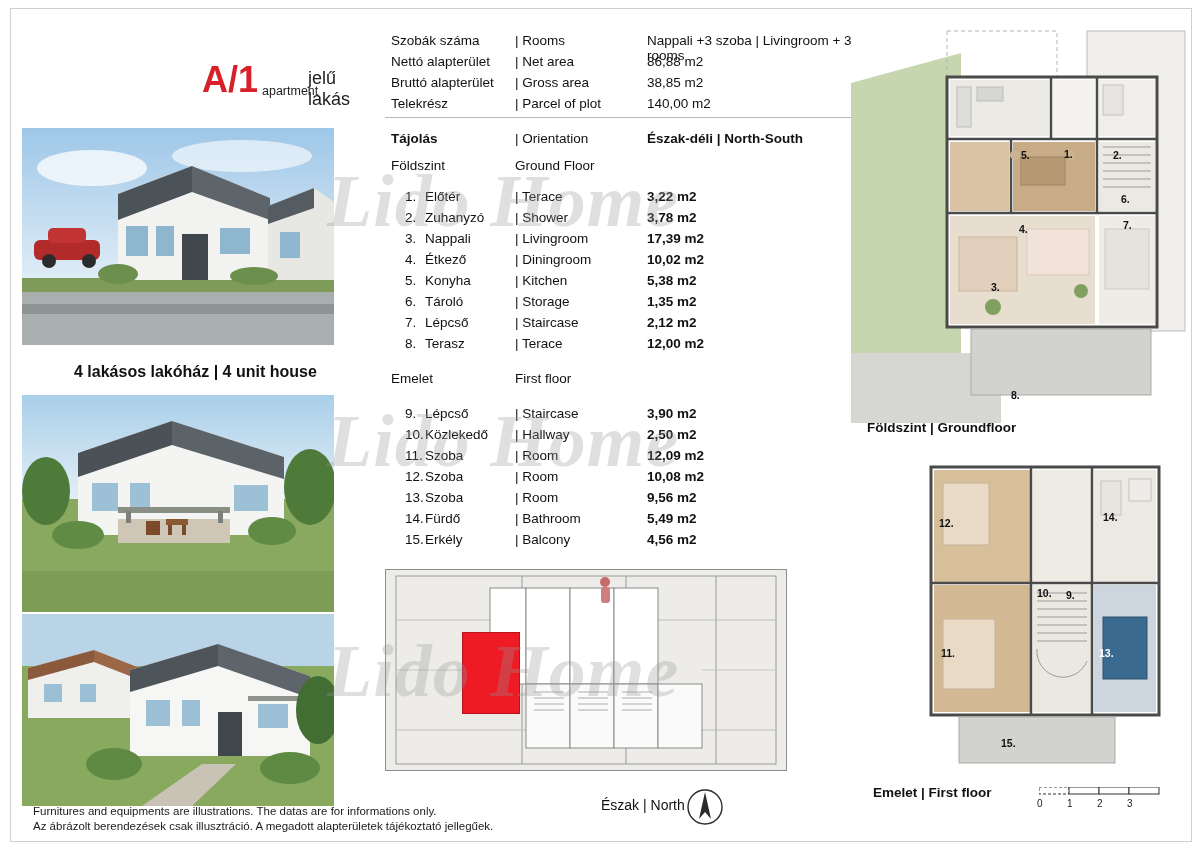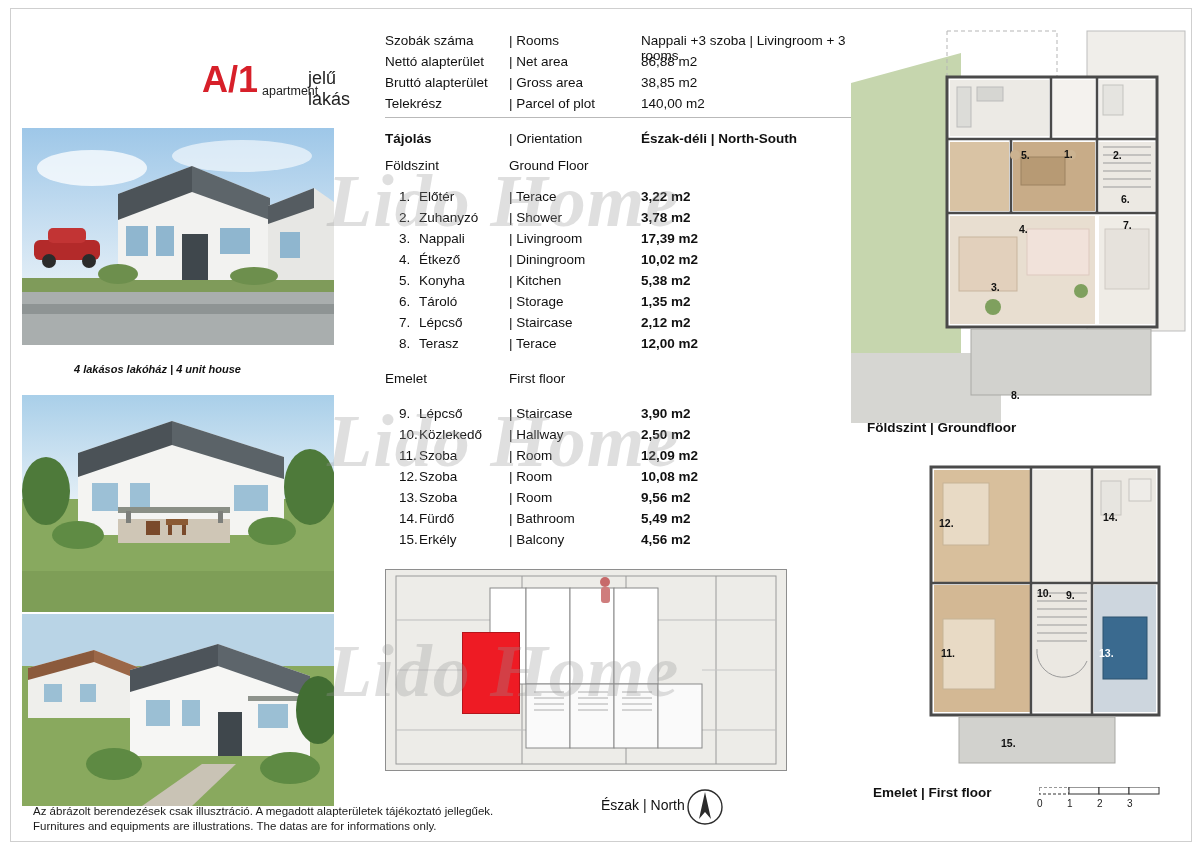--- a/index.html
+++ b/index.html
@@ -28,31 +28,31 @@
   .apt-sub1{position:absolute;left:240px;top:50px;font-size:18px;color:#222;padding-left:46px;}
   .apt-sub2{position:absolute;left:240px;top:66px;font-size:12.5px;color:#222;}
 
   .photo{position:absolute;overflow:hidden;}
   .ph1{left:0;top:110px;width:312px;height:217px;}
   .ph2{left:0;top:377px;width:312px;height:217px;}
   .ph3{left:0;top:596px;width:312px;height:192px;}
 
   .house-label{
     position:absolute;left:52px;top:345px;width:280px;
-    font-size:11px;font-weight:bold;color:#111;font-style:italic;
+    font-size:16px;font-weight:bold;color:#111;
   }
 
   .disclaimer{
     position:absolute;left:11px;top:786px;width:520px;
     font-size:11.5px;color:#1b1b1b;line-height:15px;
   }
 
   
   .spec{position:absolute;left:374px;top:24px;width:470px;}
-  .spec-row{position:relative;height:21px;font-size:13.5px;color:#111;}
+  .spec-row{position:relative;height:21px;font-size:13.5px;color:#111;margin-left:6px;}
   .c1{position:absolute;left:0;top:0;width:122px;}
   .c2{position:absolute;left:124px;top:0;width:115px;}
   .c3{position:absolute;left:256px;top:0;width:226px;}
   .num{position:absolute;left:14px;top:0;width:18px;text-align:left;}
   .nm{position:absolute;left:34px;top:0;}
   .bold{font-weight:bold;}
   .gap6{height:6px;}
   .gap10{height:10px;}
   .gap14{height:14px;}
   .hr-line{
@@ -213,22 +213,22 @@
 
         <ellipse cx="296" cy="96" rx="22" ry="34" fill="#426e33"></ellipse>
         <ellipse cx="92" cy="150" rx="28" ry="16" fill="#5e8a43"></ellipse>
         <ellipse cx="268" cy="154" rx="30" ry="16" fill="#5e8a43"></ellipse>
 
         <polygon points="120,192 180,150 214,150 170,192" fill="#c9c3b5"></polygon>
       </svg>
     </div>
 
     <div class="disclaimer">
+      <div>Furnitures and equipments are illustrations. The datas are for informations only.</div>
       <div>Az ábrázolt berendezések csak illusztráció. A megadott alapterületek tájékoztató jellegűek.</div>
-      <div>Furnitures and equipments are illustrations. The datas are for informations only.</div>
     </div>
   </div>
 
   <div class="spec">
 
     <div class="spec-row">
       <span class="c1">Szobák száma</span>
       <span class="c2">| Rooms</span>
       <span class="c3">Nappali +3 szoba | Livingroom + 3 rooms</span>
     </div>

